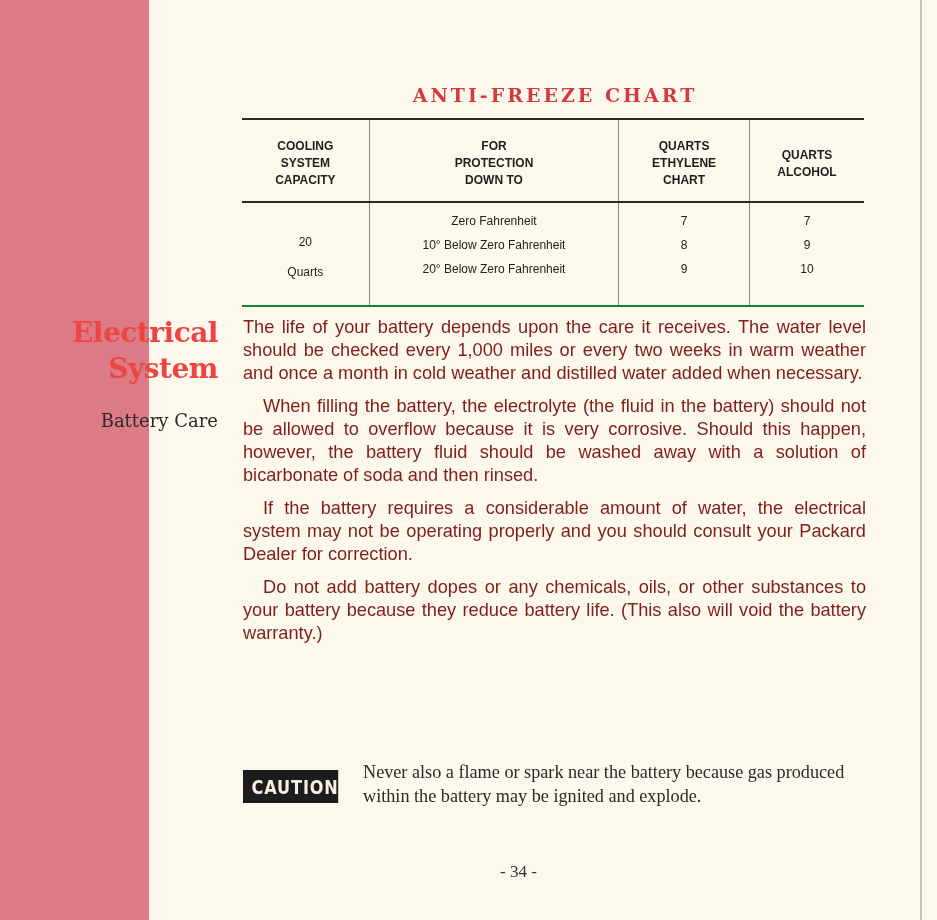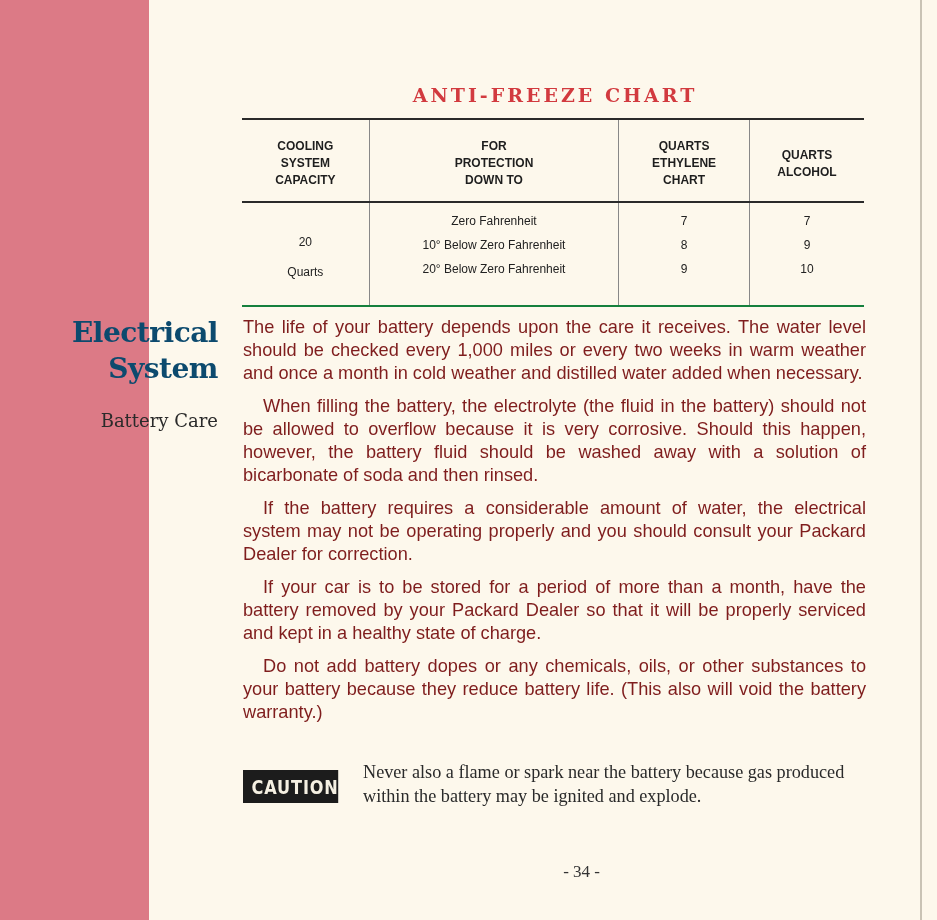--- a/index.html
+++ b/index.html
@@ -80,21 +80,21 @@
     .section-title {
       position: absolute;
       left: 40px;
       top: 315px;
       width: 178px;
       text-align: right;
       font-family: "DejaVu Serif", serif;
       font-weight: bold;
       font-size: 28px;
       line-height: 36px;
-      color: #0c4a6e;
+      color: #ef4444;
       letter-spacing: -0.5px;
     }
     .section-subtitle {
       position: absolute;
       left: 40px;
       top: 410px;
       width: 178px;
       text-align: right;
       font-family: "DejaVu Serif", serif;
       font-size: 18px;
@@ -145,21 +145,21 @@
       font-size: 18.2px;
       line-height: 24px;
       color: #2a2a2a;
       margin-left: -4px;
     }
     .page-number {
       position: absolute;
       left: 500px;
       top: 862px;
       width: 100px;
-      text-align: right;
+      text-align: left;
       font-family: "Liberation Serif", serif;
       font-size: 17px;
       color: #333;
     }
   </style>
 </head>
 <body>
 
 <div class="pink-strip"></div>
 <div class="page-edge"></div>
@@ -216,21 +216,20 @@
 <div class="section-title">
   <div>Electrical</div>
   <div>System</div>
 </div>
 <div class="section-subtitle">Battery Care</div>
 
 <div class="body-text">
   <p class="first">The life of your battery depends upon the care it receives. The water level should be checked every 1,000 miles or every two weeks in warm weather and once a month in cold weather and distilled water added when necessary.</p>
   <p>When filling the battery, the electrolyte (the fluid in the battery) should not be allowed to overflow because it is very corrosive. Should this happen, however, the battery fluid should be washed away with a solution of bicarbonate of soda and then rinsed.</p>
   <p>If the battery requires a considerable amount of water, the electrical system may not be operating properly and you should consult your Packard Dealer for correction.</p>
-  <p>If your car is to be stored for a period of more than a month, have the battery removed by your Packard Dealer so that it will be properly serviced and kept in a healthy state of charge.</p>
   <p>Do not add battery dopes or any chemicals, oils, or other substances to your battery because they reduce battery life. (This also will void the battery warranty.)</p>
 </div>
 
 <div class="caution-block">
   <div class="caution-badge">CAUTION</div>
   <div class="caution-text">Never also a flame or spark near the battery because gas produced within the battery may be ignited and explode.</div>
 </div>
 
 <div class="page-number">- 34 -</div>
 

